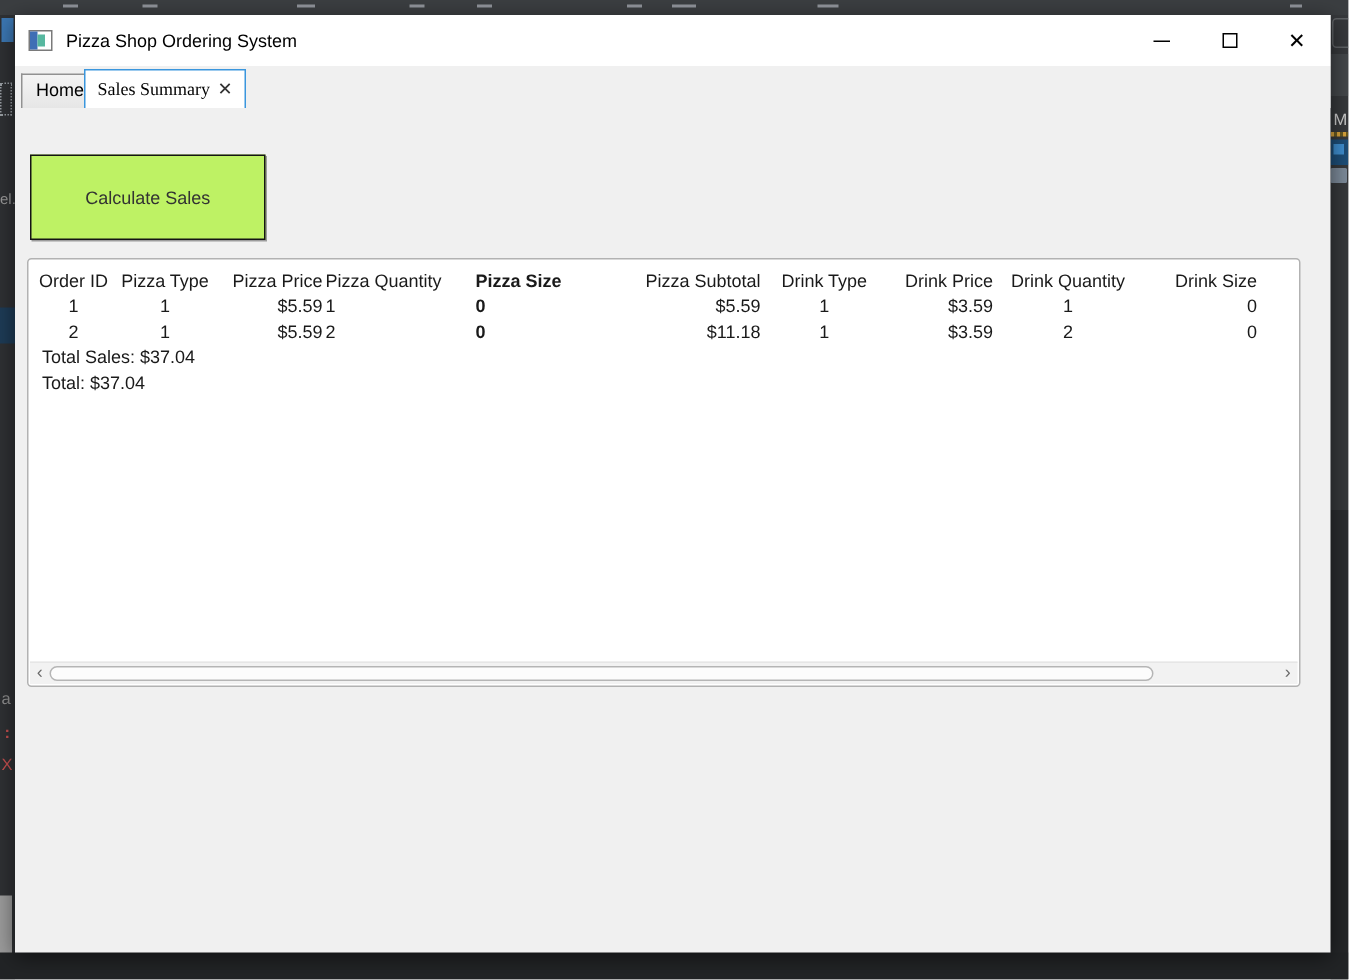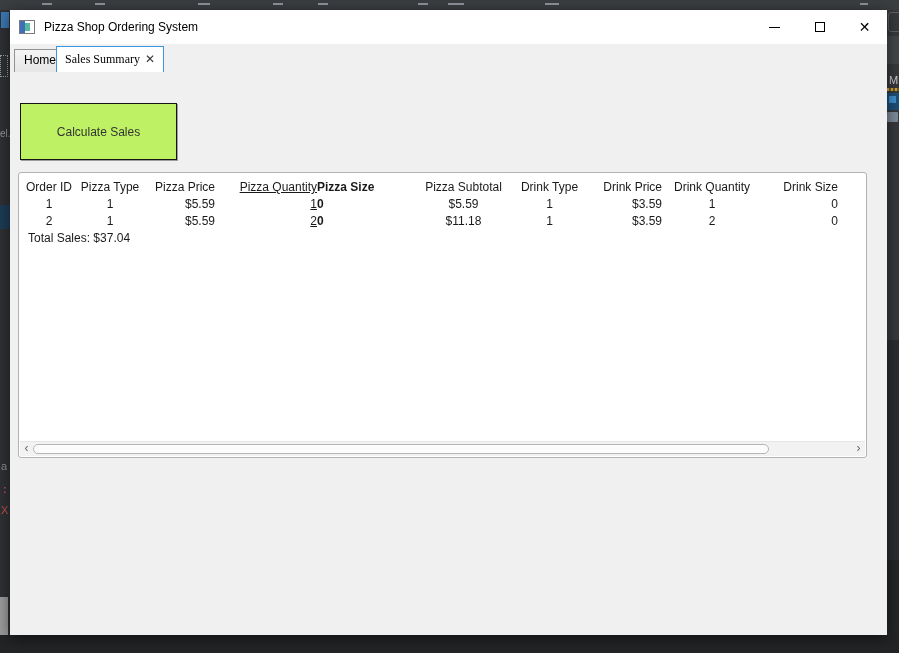--- a/index.html
+++ b/index.html
@@ -67,23 +67,23 @@
 
   .panel { position:absolute; left:8px; top:162px; width:849px; height:286px;
       background:#ffffff; border:1px solid #b2b2b2; border-radius:3px; overflow:hidden; }
 
   .sales-table { border-collapse:collapse; table-layout:fixed; width:821px; margin-top:6px; }
   .sales-table td { font-size:12px; color:#1a1a1a; height:17px; line-height:17px;
       white-space:nowrap; overflow:hidden; }
   .c0 { width:60px;  text-align:center; }
   .c1 { width:62px;  text-align:center; }
   .c2 { width:76px;  text-align:right; padding-right:2px; }
-  .c3 { width:100px; text-align:right;text-decoration:underline; }
+  .c3 { width:100px; text-align:left; }
   .c4 { width:78px;  text-align:left; padding-right:4px;font-weight:bold; }
-  .c5 { width:112px; text-align:center;  padding-left:25px; }
+  .c5 { width:112px; text-align:right;  padding-left:25px; }
   .c6 { width:85px;  text-align:center; }
   .c7 { width:72px;  text-align:right; padding-right:2px; }
   .c8 { width:96px;  text-align:center; }
   .c9 { width:80px;  text-align:right; padding-right:2px; }
 
   .total-line { font-size:12px; color:#1a1a1a; line-height:17px; padding-left:9px; }
 
   .hscrollbar { position:absolute; left:1px; right:1px; bottom:1px; height:15px;
       background:#f2f2f2; border-top:1px solid #e6e6e6; }
   .sb-arrow { position:absolute; top:0; width:13px; height:14px; color:#6a6a6a;
@@ -198,20 +198,21 @@
           <td class="c4">0</td>
           <td class="c5">$11.18</td>
           <td class="c6">1</td>
           <td class="c7">$3.59</td>
           <td class="c8">2</td>
           <td class="c9">0</td>
         </tr>
       </tbody>
         </table>
       <div class="total-line">Total Sales: $37.04</div>
+      <div class="total-line">Total: $37.04</div>
 
       <div class="hscrollbar">
         <div class="sb-arrow sb-left">‹</div>
         <div class="sb-thumb"></div>
         <div class="sb-arrow sb-right">›</div>
       </div>
     </div>
 
   </div>
 </div>

